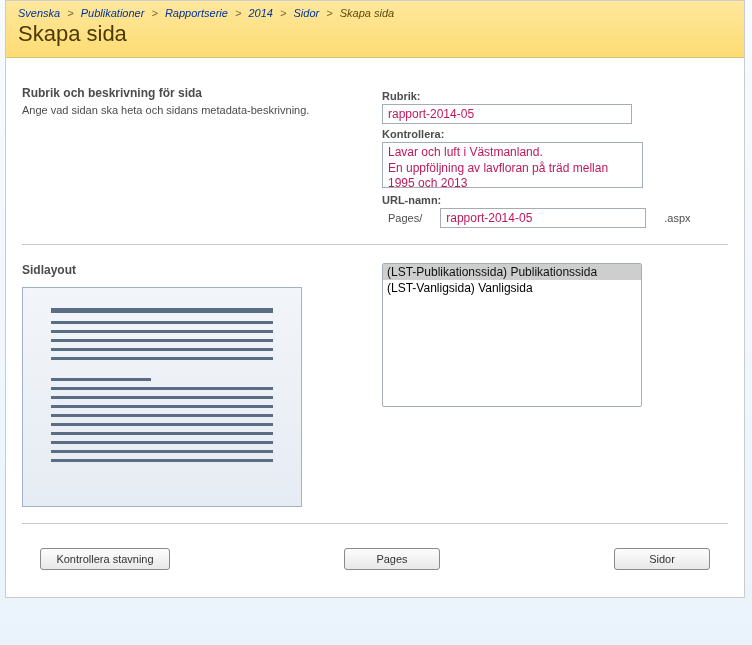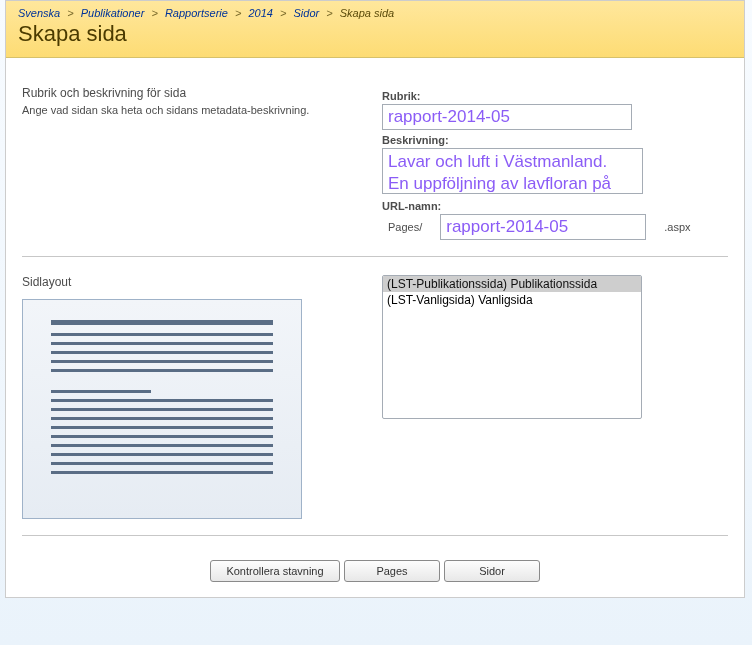--- a/index.html
+++ b/index.html
@@ -45,44 +45,44 @@
       display: flex;
       gap: 30px;
       padding: 8px 0 16px;
       border-bottom: 1px solid #c7c7c7;
       margin-bottom: 10px;
     }
     .section:last-of-type { border-bottom: 1px solid #c7c7c7; }
     .left-col { width: 330px; flex-shrink: 0; }
     .right-col { flex: 1; }
     .section-heading {
-      font-weight: normal;
+      font-weight: bold;
       font-size: 12px;
       color: #4c4c4c;
       margin-bottom: 4px;
     }
     .section-desc {
       font-size: 11px;
       color: #4c4c4c;
     }
     .field-label {
       font-size: 11px;
       color: #4c4c4c;
       margin-bottom: 2px;
       margin-top: 4px;
       display: block;
       font-weight: bold;
     }
     .txt {
       width: 250px;
       font-family: inherit;
-      font-size: 17px;
+      font-size: 12px;
       padding: 2px 5px;
       border: 1px solid #a5acb5;
-      color: #8b5cf6;
+      color: #be185d;
     }
     textarea.txt {
       width: 261px;
       height: 46px;
       resize: none;
       overflow-y: scroll;
       line-height: 1.3;
     }
     .url-row {
       display: flex;
@@ -114,22 +114,22 @@
     .preview-line {
       background: #5a6d85;
       height: 3px;
       margin-bottom: 6px;
     }
     .preview-line.thick { height: 5px; margin-bottom: 8px; }
     .preview-line.short { width: 45%; }
     .preview-gap { height: 12px; }
     .button-row {
       display: flex;
-      justify-content: center;
-      gap: 4px;
+      justify-content: space-between;
+      gap: 16px;
       padding: 14px 18px 10px;
     }
     .btn {
       min-width: 96px;
       padding: 4px 14px;
       font-family: inherit;
       font-size: 11px;
       color: #333;
       background: linear-gradient(to bottom, #fdfdfd 0%, #e8e8e8 100%);
       border: 1px solid #8a8a8a;
@@ -163,21 +163,21 @@
 
     <div class="section">
       <div class="left-col">
         <div class="section-heading">Rubrik och beskrivning för sida</div>
         <div class="section-desc">Ange vad sidan ska heta och sidans metadata-beskrivning.</div>
       </div>
       <div class="right-col">
         <label class="field-label">Rubrik:</label>
         <input type="text" class="txt" value="rapport-2014-05" style="">
 
-        <label class="field-label">Beskrivning:</label>
+        <label class="field-label">Kontrollera:</label>
         <textarea class="txt" style="">Lavar och luft i Västmanland.
 En uppföljning av lavfloran på träd mellan 1995 och 2013</textarea>
 
         <label class="field-label">URL-namn:</label>
         <div class="url-row">
           <span class="url-prefix">Pages/</span>
           <input type="text" class="txt url-input" value="rapport-2014-05" style="">
           <span class="url-suffix">.aspx</span>
         </div>
       </div>

